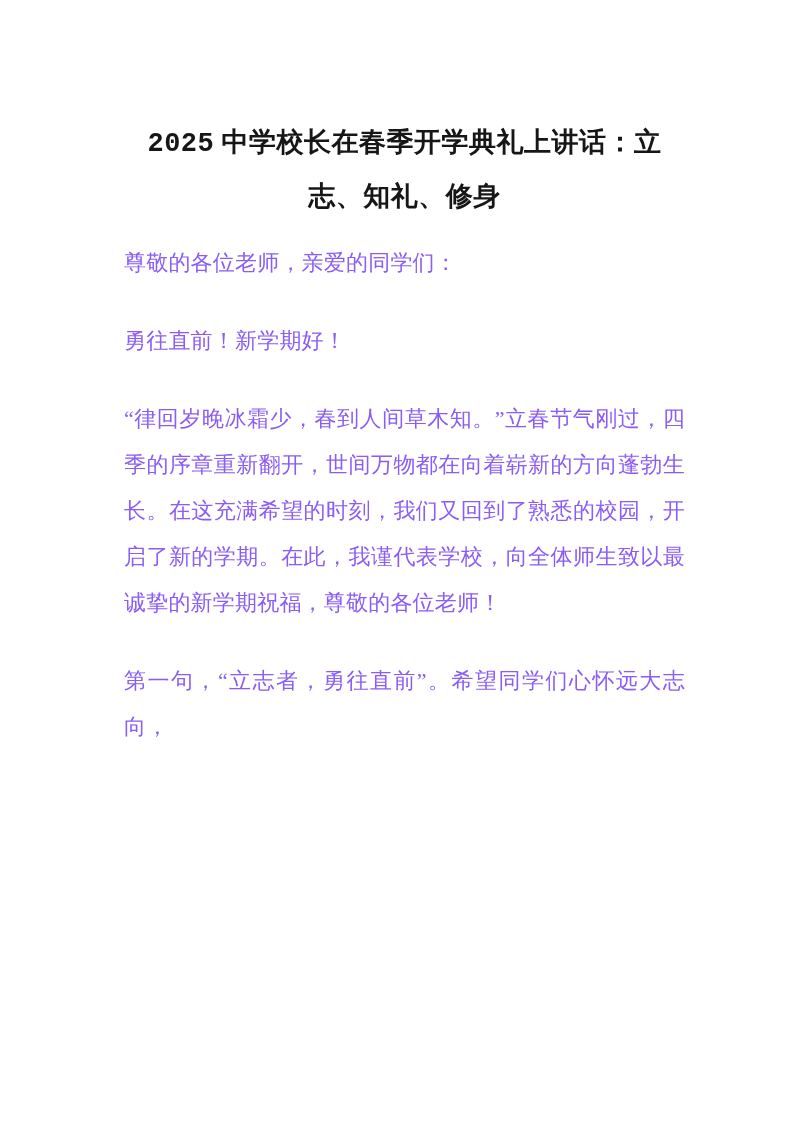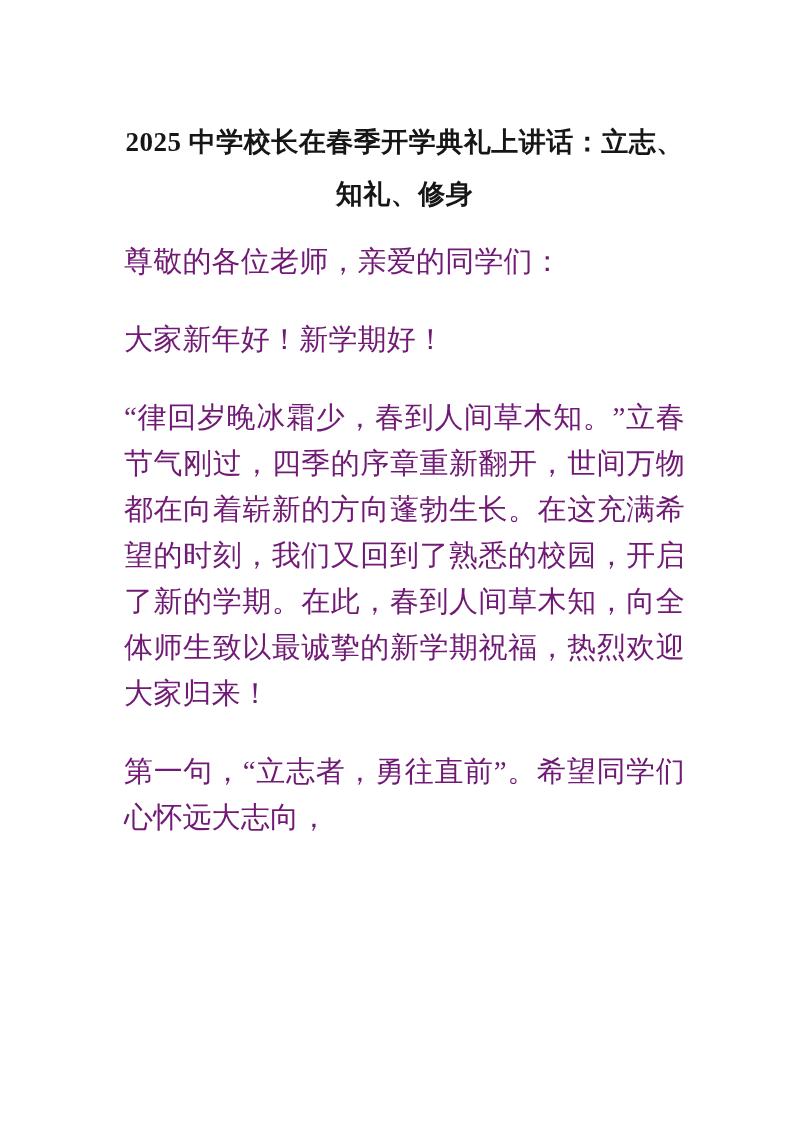--- a/index.html
+++ b/index.html
@@ -26,48 +26,48 @@
     margin: 0 0 18px 0;
     font-size: 27px;
     line-height: 52px;
     font-weight: 700;
     text-align: center;
     letter-spacing: 0.5px;
     color: #161616;
   }
   .doc-paragraph {
     margin: 32px 0;
-    font-size: 29px;
+    font-size: 22px;
     line-height: 46px;
     text-align: justify;
     text-justify: inter-ideograph;
     letter-spacing: 0.2px;
-    color: #701a75;
+    color: #8b5cf6;
   }
   .doc-paragraph:first-of-type {
     margin-top: 0;
   }
   
   .latin {
-    font-family: Liberation Serif, serif;
+    font-family: Liberation Mono, monospace;
     font-weight: 600;
   }
   .doc-title .latin {
     font-weight: 700;
   }
 </style>
 </head>
 <body>
 
 <div class="page">
   <div class="content">
     <h1 class="doc-title cn-text"><span class="latin">2025</span> 中学校长在春季开学典礼上讲话：立志、知礼、修身</h1>
 
     <p class="doc-paragraph cn-text">尊敬的各位老师，亲爱的同学们：</p>
 
-    <p class="doc-paragraph cn-text">大家新年好！新学期好！</p>
+    <p class="doc-paragraph cn-text">勇往直前！新学期好！</p>
 
-    <p class="doc-paragraph cn-text">“律回岁晚冰霜少，春到人间草木知。”立春节气刚过，四季的序章重新翻开，世间万物都在向着崭新的方向蓬勃生长。在这充满希望的时刻，我们又回到了熟悉的校园，开启了新的学期。在此，春到人间草木知，向全体师生致以最诚挚的新学期祝福，热烈欢迎大家归来！</p>
+    <p class="doc-paragraph cn-text">“律回岁晚冰霜少，春到人间草木知。”立春节气刚过，四季的序章重新翻开，世间万物都在向着崭新的方向蓬勃生长。在这充满希望的时刻，我们又回到了熟悉的校园，开启了新的学期。在此，我谨代表学校，向全体师生致以最诚挚的新学期祝福，尊敬的各位老师！</p>
 
 
     <p class="doc-paragraph cn-text">第一句，“立志者，勇往直前”。希望同学们心怀远大志向，</p>
   </div>
 </div>
 
 </body></html>

